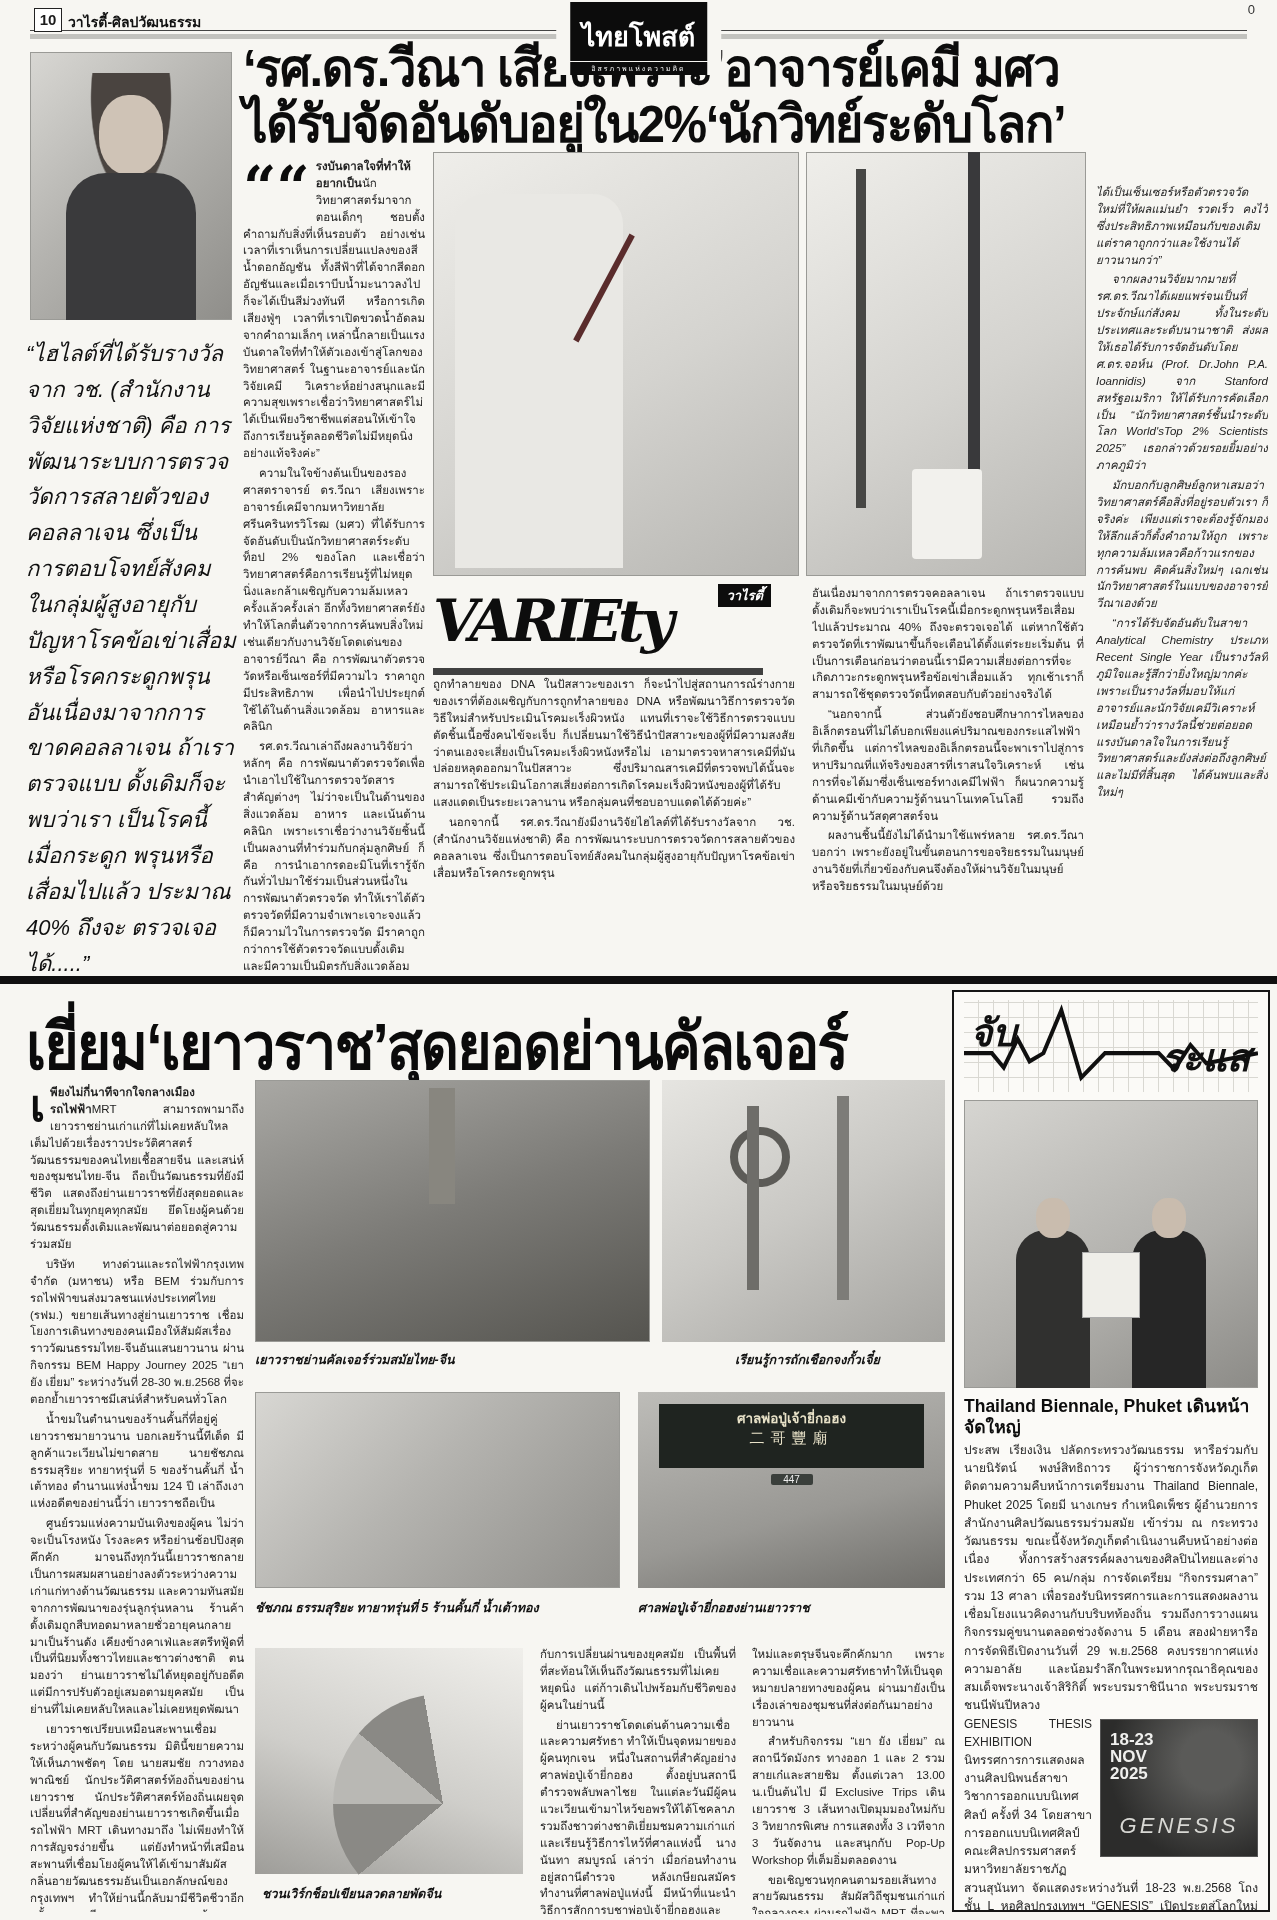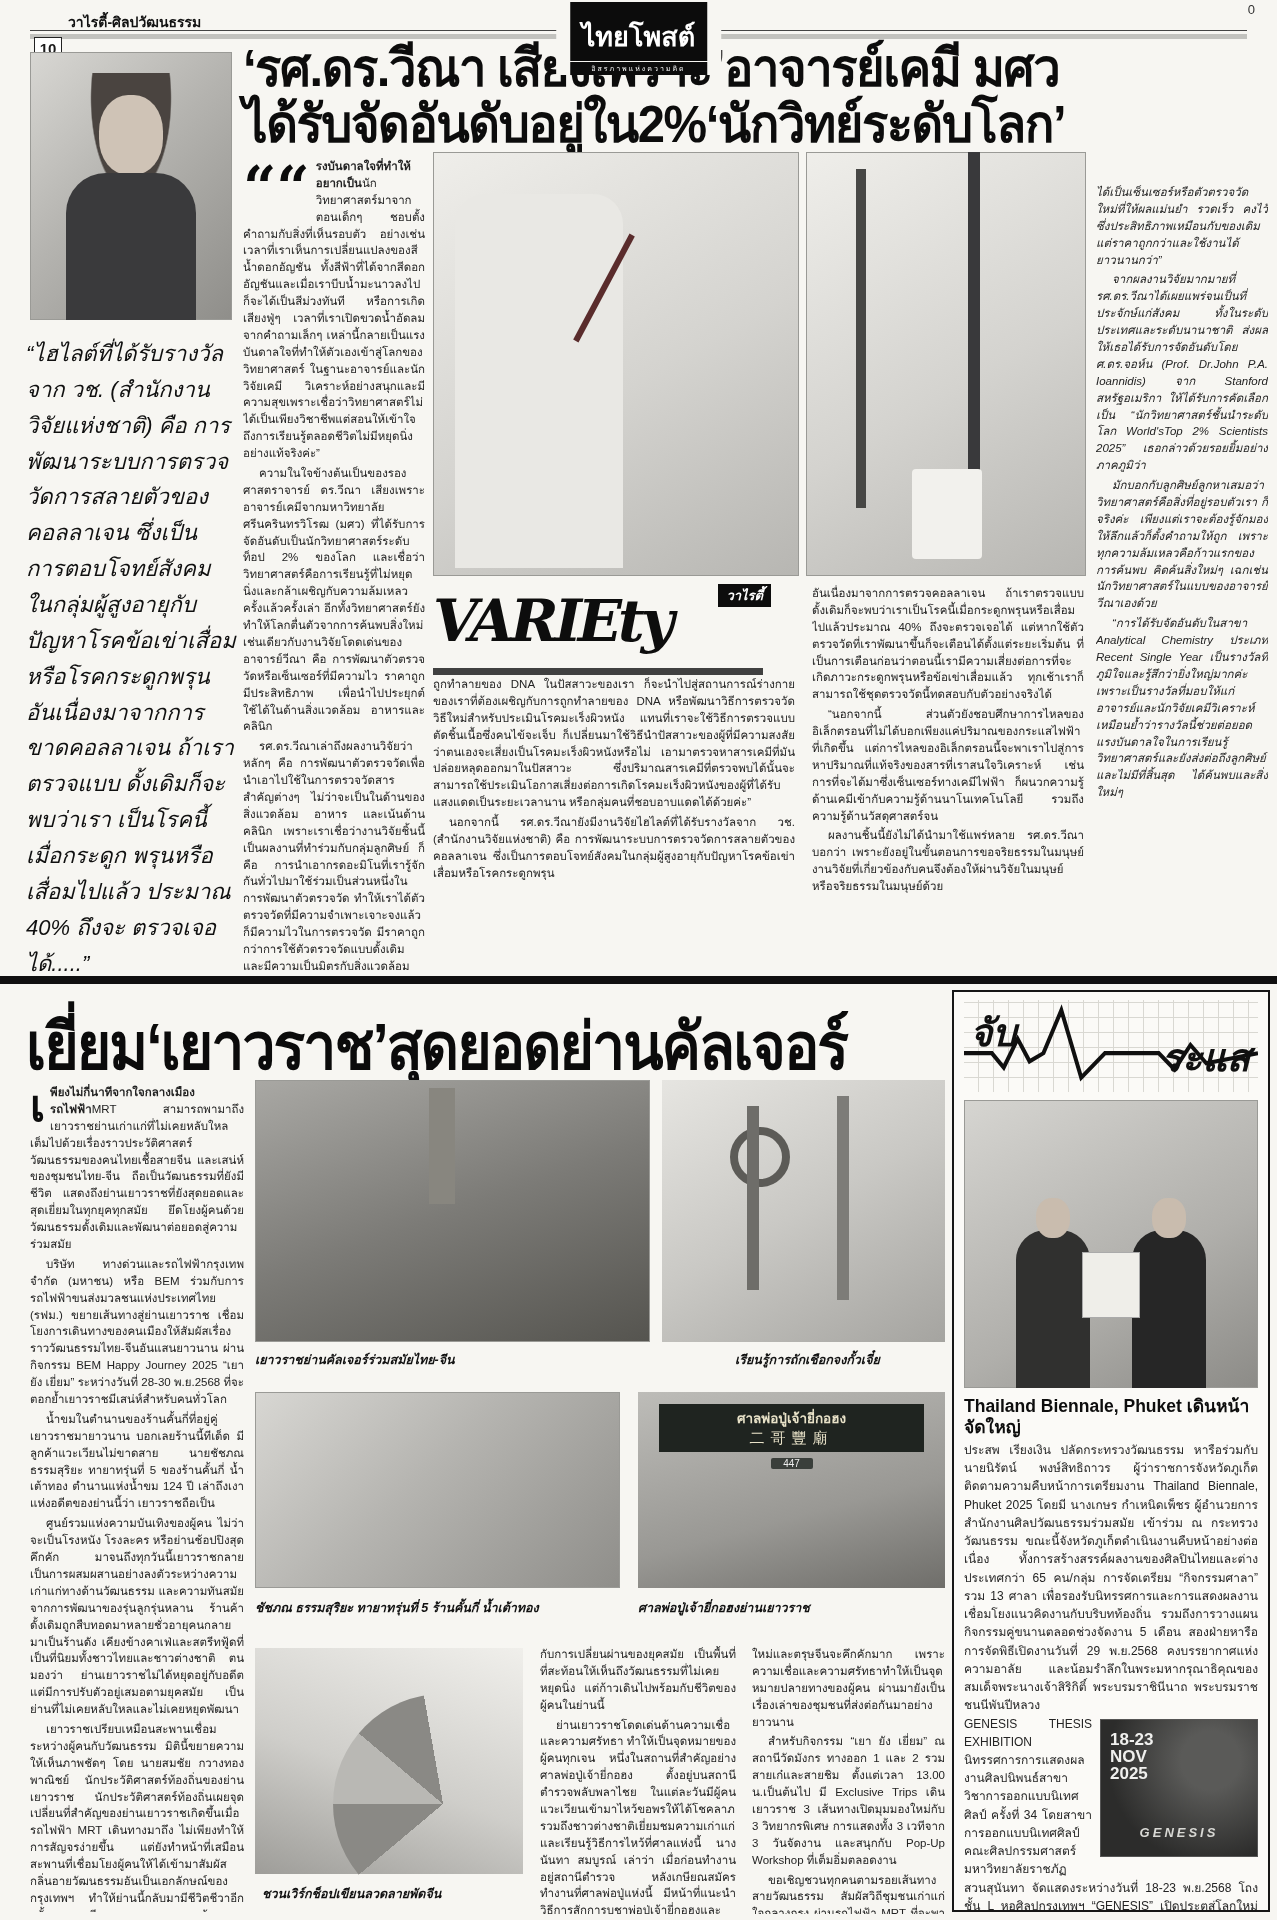--- a/index.html
+++ b/index.html
@@ -5,21 +5,21 @@
   html,body{margin:0;padding:0;background:#dcdcd8;}
   .page{position:relative;width:1277px;height:1920px;background:#f7f6f2;overflow:hidden;
         font-family:"Liberation Sans","DejaVu Sans",sans-serif;color:#1b1b1b;}
   .abs{position:absolute;}
 
   
   .corner-mark{top:2px;right:22px;font-size:13px;color:#333;}
   .hdr-rule1{top:30px;left:30px;right:30px;border-top:1.5px solid #444;}
   .hdr-rule2{top:34px;left:30px;right:30px;height:5px;background:#c2c2be;}
   .pagebox{top:8px;left:34px;width:26px;height:22px;border:1.5px solid #222;background:#fff;
-           font-weight:bold;font-size:15px;text-align:center;line-height:22px;margin-top:29px;}
+           font-weight:bold;font-size:15px;text-align:center;line-height:22px;}
   .sectionlabel{top:11px;left:68px;font-size:14px;font-weight:bold;color:#111;}
   .masthead{top:2px;left:50%;transform:translateX(-50%);text-align:center;background:#f7f6f2;padding:0 14px;z-index:5;}
   .masthead .mh-name{display:inline-block;background:#0c0c0c;color:#fff;font-weight:900;
         font-size:27px;padding:13px 12px 3px;letter-spacing:0;}
   .masthead .mh-tag{display:block;background:#0c0c0c;color:#fff;font-size:7px;letter-spacing:2px;
         padding:1px 0;margin-top:1px;}
 
   
   .ph{background:linear-gradient(135deg,#d8d7d3 0%,#b5b4b0 45%,#8f8e8a 100%);box-shadow:inset 0 0 0 1px #9a9a96;}
   .ph-dark{background:linear-gradient(160deg,#a9a8a4 0%,#7c7b77 50%,#55544f 100%);}
@@ -77,21 +77,21 @@
 
   .street{top:1080px;left:255px;width:395px;height:262px;}
   .street .sign{position:absolute;top:8px;left:44%;width:26px;height:110px;background:#88867f;
         color:#f4f2ea;font-size:10px;text-align:center;padding-top:6px;}
   .knot{top:1080px;left:662px;width:283px;height:262px;background:linear-gradient(150deg,#e6e5e1 0%,#c9c8c4 50%,#a5a4a0 100%);}
   .knot .tassel{position:absolute;top:10%;left:30%;width:12px;height:70%;background:#6e6d69;}
   .knot .tassel2{position:absolute;top:6%;left:62%;width:12px;height:78%;background:#7d7c78;}
   .knot .kring{position:absolute;top:18%;left:24%;width:44px;height:44px;border:8px solid #5c5b57;border-radius:50%;}
   .shopph{top:1392px;left:255px;width:365px;height:196px;}
   .temple{top:1392px;left:638px;width:307px;height:196px;background:linear-gradient(165deg,#bdbcb8 0%,#999894 60%,#6f6e6a 100%);}
-  .plaque{margin:12px auto 0;width:84%;background:#1f2420;color:#e8e2c8;text-align:center;padding:3px 4px 4px;}
+  .plaque{margin:12px auto 0;width:84%;background:#1f2420;color:#e8e2c8;text-align:center;padding:3px 4px 20px;}
   .plaque .pl1{font-size:13.5px;font-weight:bold;display:block;}
   .plaque .pl2{font-size:15px;letter-spacing:6px;display:block;}
   .plaque-num{display:block;margin:6px auto 0;width:42px;background:#3a3f3b;color:#eee;
       font-size:10px;text-align:center;border-radius:2px;}
   .fanph{top:1648px;left:255px;width:268px;height:226px;background:linear-gradient(200deg,#f0efeb 0%,#cfceca 55%,#9e9d99 100%);}
   .fanph .fan{position:absolute;right:-30px;bottom:-40px;width:220px;height:220px;border-radius:50%;
       background:conic-gradient(from 230deg,#8a8985 0 40deg,#b9b8b4 40deg 80deg,#8a8985 80deg 120deg,transparent 120deg);}
   .cap{font-size:12.5px;font-weight:bold;font-style:italic;color:#111;}
   .cap1{top:1350px;left:255px;}
   .cap2{top:1350px;left:735px;}
@@ -115,21 +115,21 @@
   .sb-photo .m1{left:52px;} .sb-photo .m2{right:52px;background:#262626;}
   .sb-photo .head{position:absolute;bottom:150px;width:34px;height:40px;background:#c9bcae;border-radius:45%;}
   .sb-photo .h1{left:72px;} .sb-photo .h2{right:72px;}
   .sb-photo .doc{position:absolute;bottom:70px;left:50%;transform:translateX(-50%);width:56px;height:64px;background:#efeee9;border:1px solid #aaa;}
   .sb-title{font-size:17.5px;font-weight:800;color:#0d0d0d;margin:8px 0 3px;line-height:1.2;}
   .sb-body{font-size:12px;line-height:1.52;text-align:justify;color:#242424;}
   .poster{float:right;width:158px;height:138px;margin:4px 0 4px 8px;position:relative;
       background:radial-gradient(circle at 70% 30%,#5a5a58 0 20%,#2c2c2b 70%);box-shadow:inset 0 0 0 1px #555;}
   .poster .pd{position:absolute;top:12px;left:10px;color:#f0f0ee;font-weight:900;line-height:1.02;font-size:17px;}
   .poster .pt{position:absolute;bottom:14px;left:0;right:0;text-align:center;color:#d8d8d4;
-      font-style:italic;font-weight:700;font-size:13px;letter-spacing:3px;}
+      font-style:italic;font-weight:400;font-size:22px;letter-spacing:3px;}
 </style>
 </head>
 <body>
 
 <div class="page">
 
   <span class="abs corner-mark">0</span>
   <div class="abs hdr-rule1"></div>
   <div class="abs hdr-rule2"></div>
   <div class="abs pagebox">10</div>

